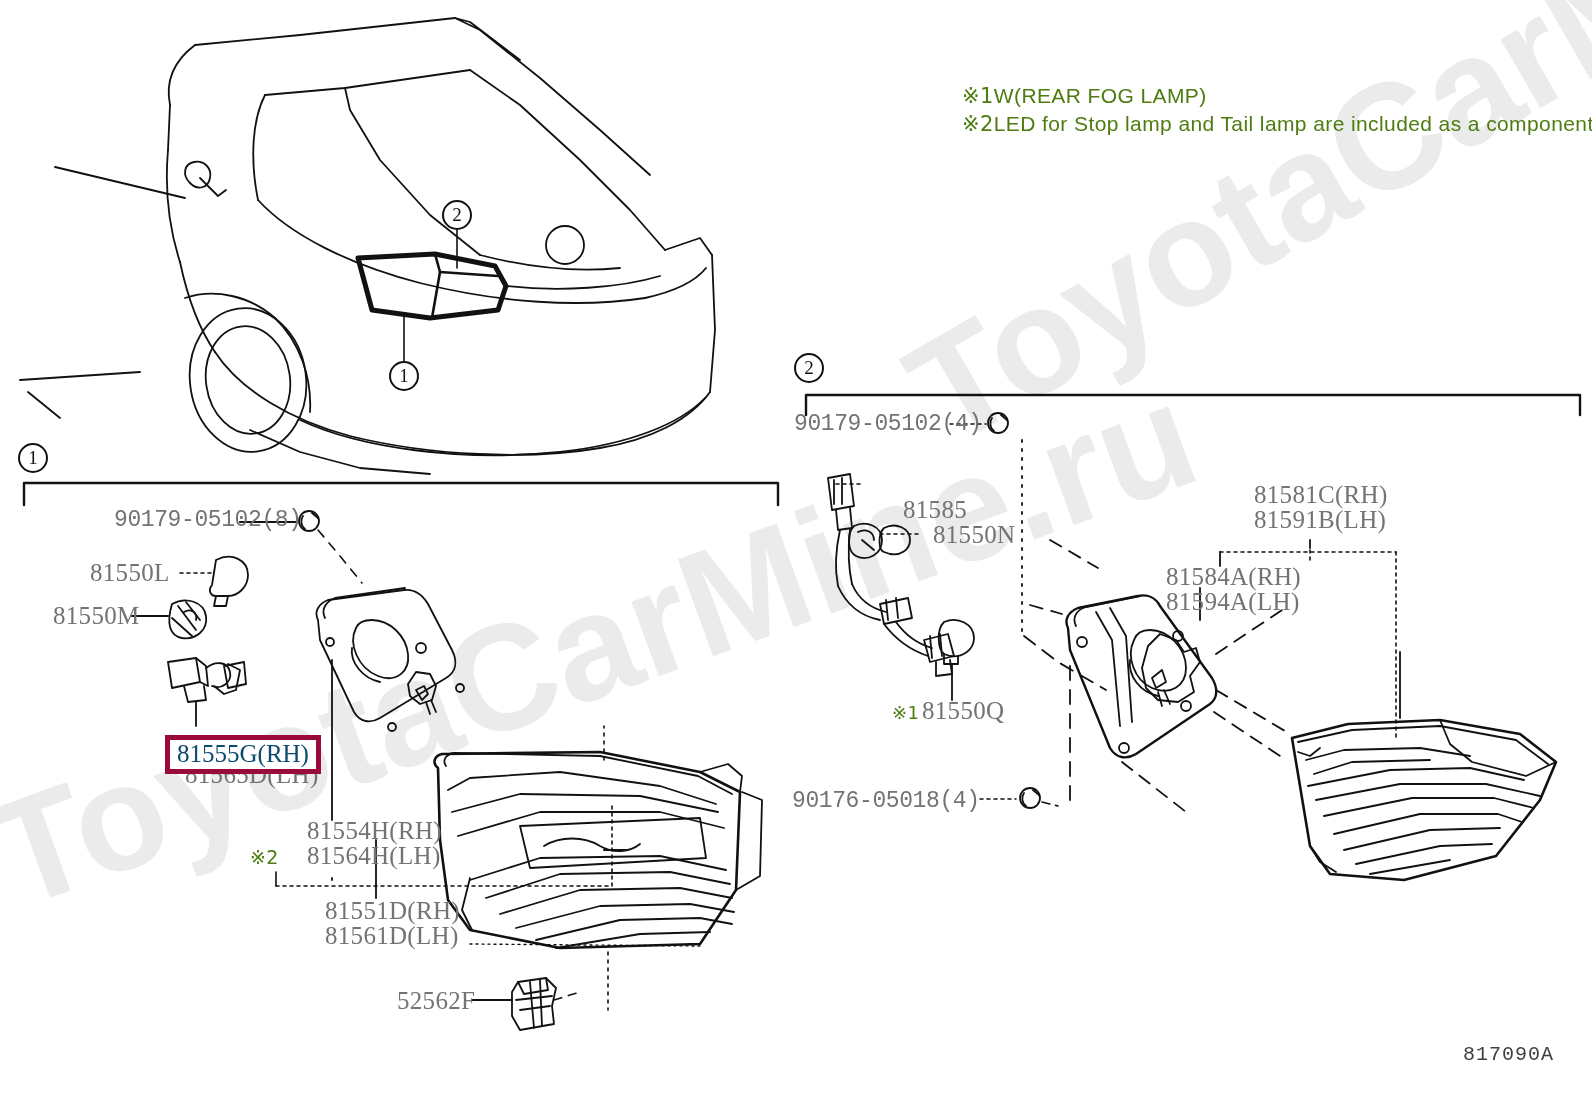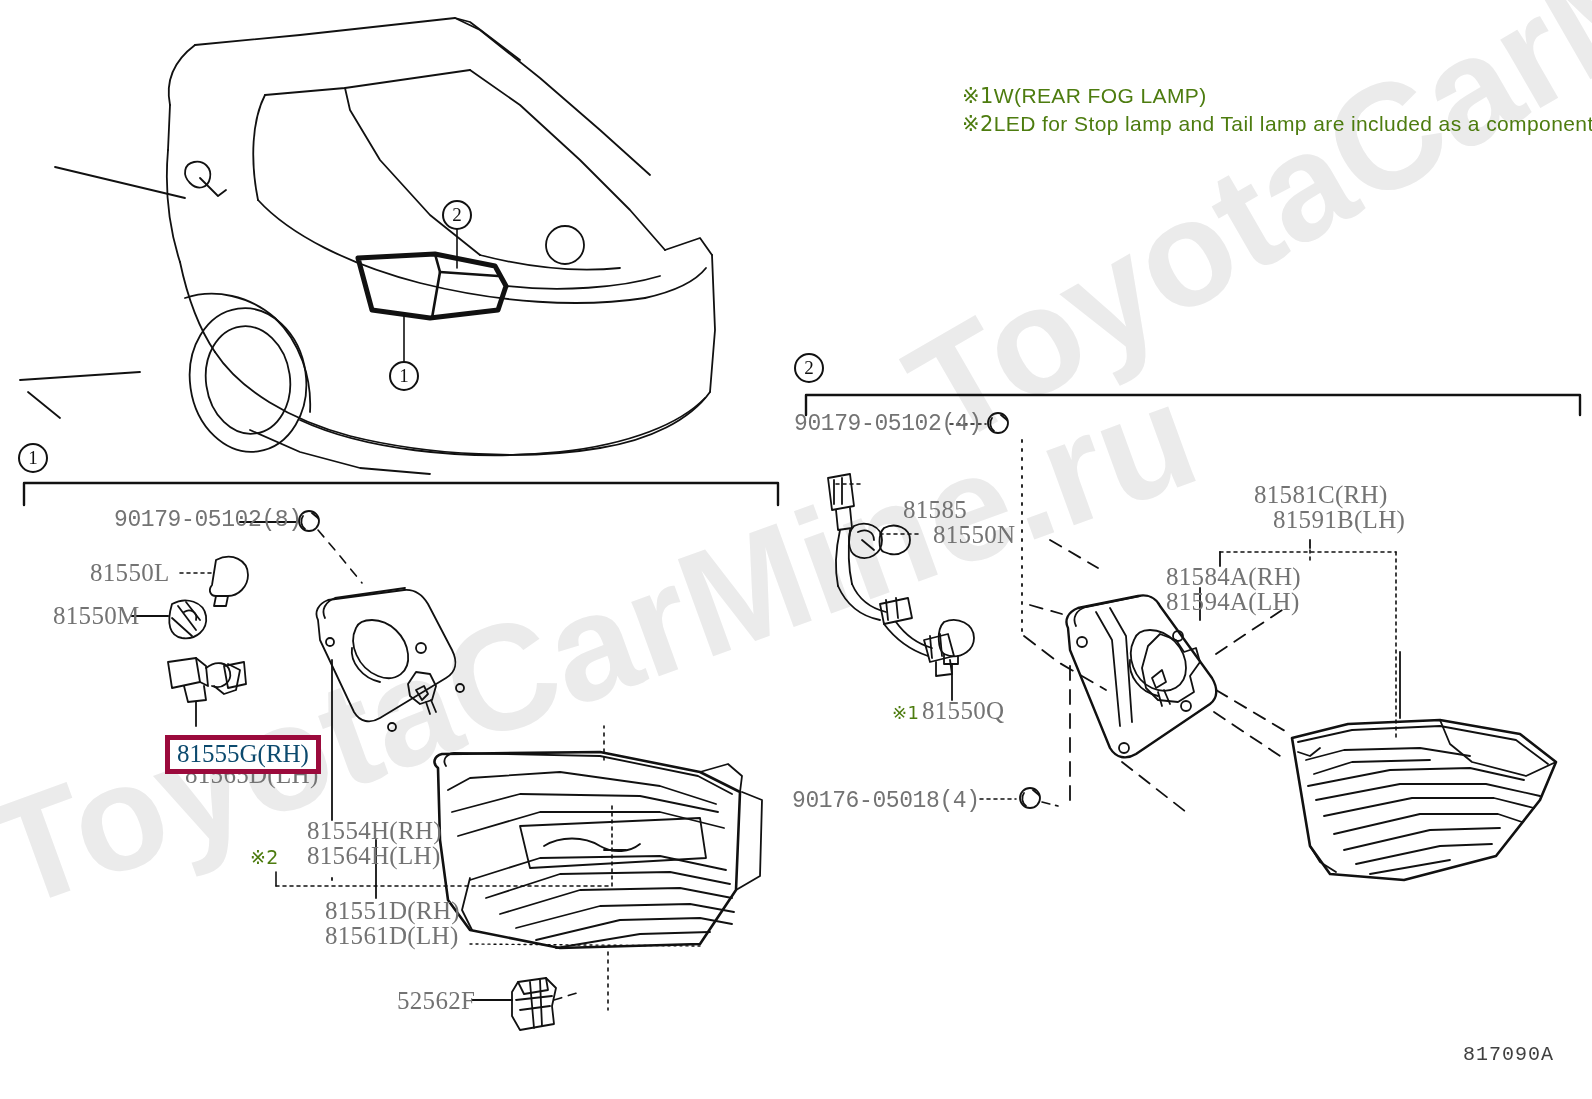--- a/index.html
+++ b/index.html
@@ -453,20 +453,20 @@
   <div class="lbl" style="left:903px; top:497px;">81585</div>
 
   <div class="lbl" style="left:933px; top:522px;">81550N</div>
 
   <div class="lbl" style="left:922px; top:698px;">81550Q</div>
   <div class="note kanji" style="left:892px; top:702px; font-size:18px;">※1</div>
 
   <div class="lbl mono" style="left:792px; top:789px;">90176-05018(4)</div>
 
   <div class="lbl" style="left:1254px; top:482px;">81581C(RH)</div>
-  <div class="lbl" style="left:1254px; top:507px;margin-left:19px;">81591B(LH)</div>
+  <div class="lbl" style="left:1254px; top:507px;">81591B(LH)</div>
 
   <div class="lbl" style="left:1166px; top:564px;">81584A(RH)</div>
   <div class="lbl" style="left:1166px; top:589px;">81594A(LH)</div>
 
   <div class="diagid" style="left:1463px; top:1043px;">817090A</div>
 
 </div>
 
 </body></html>

